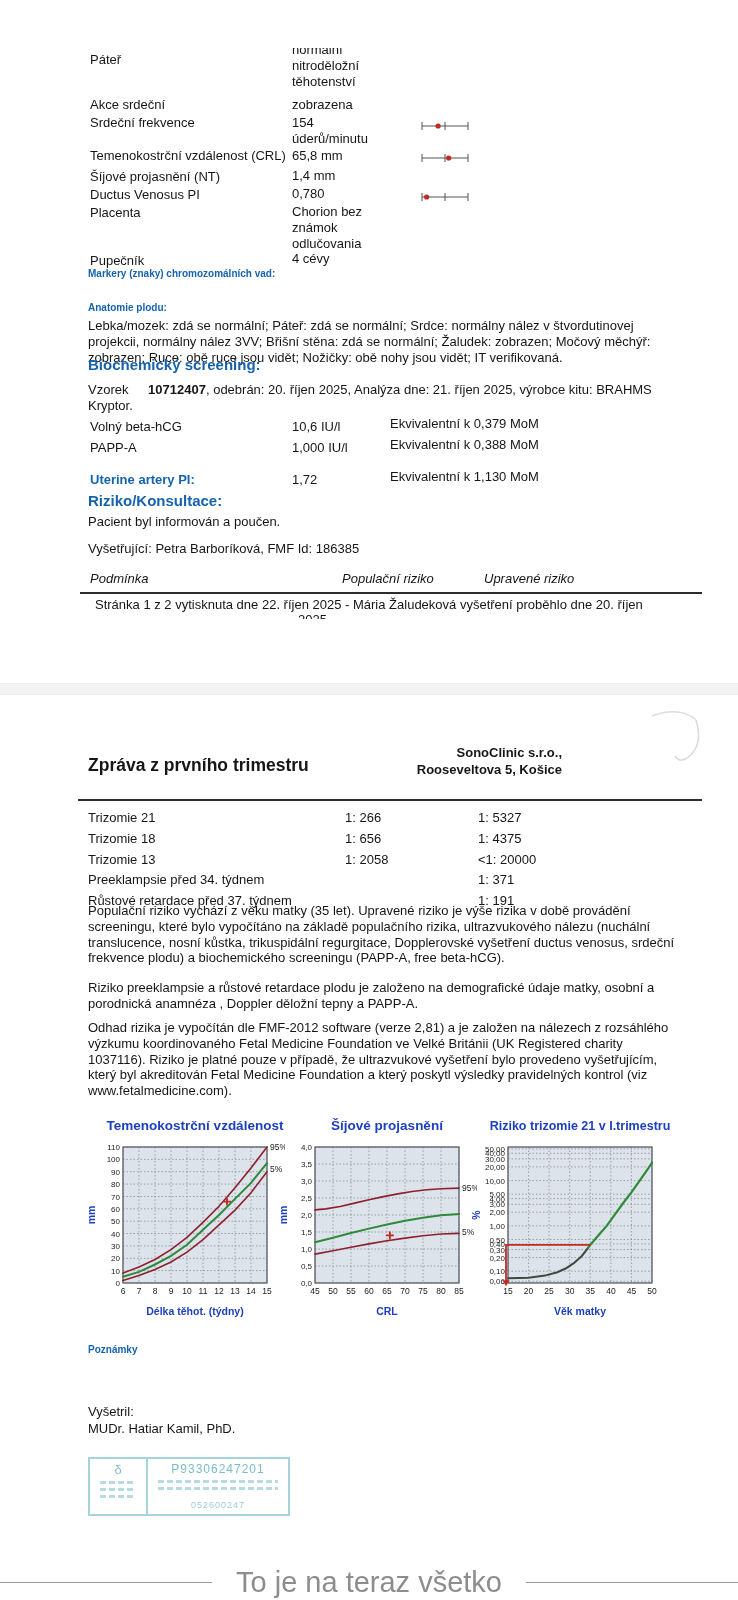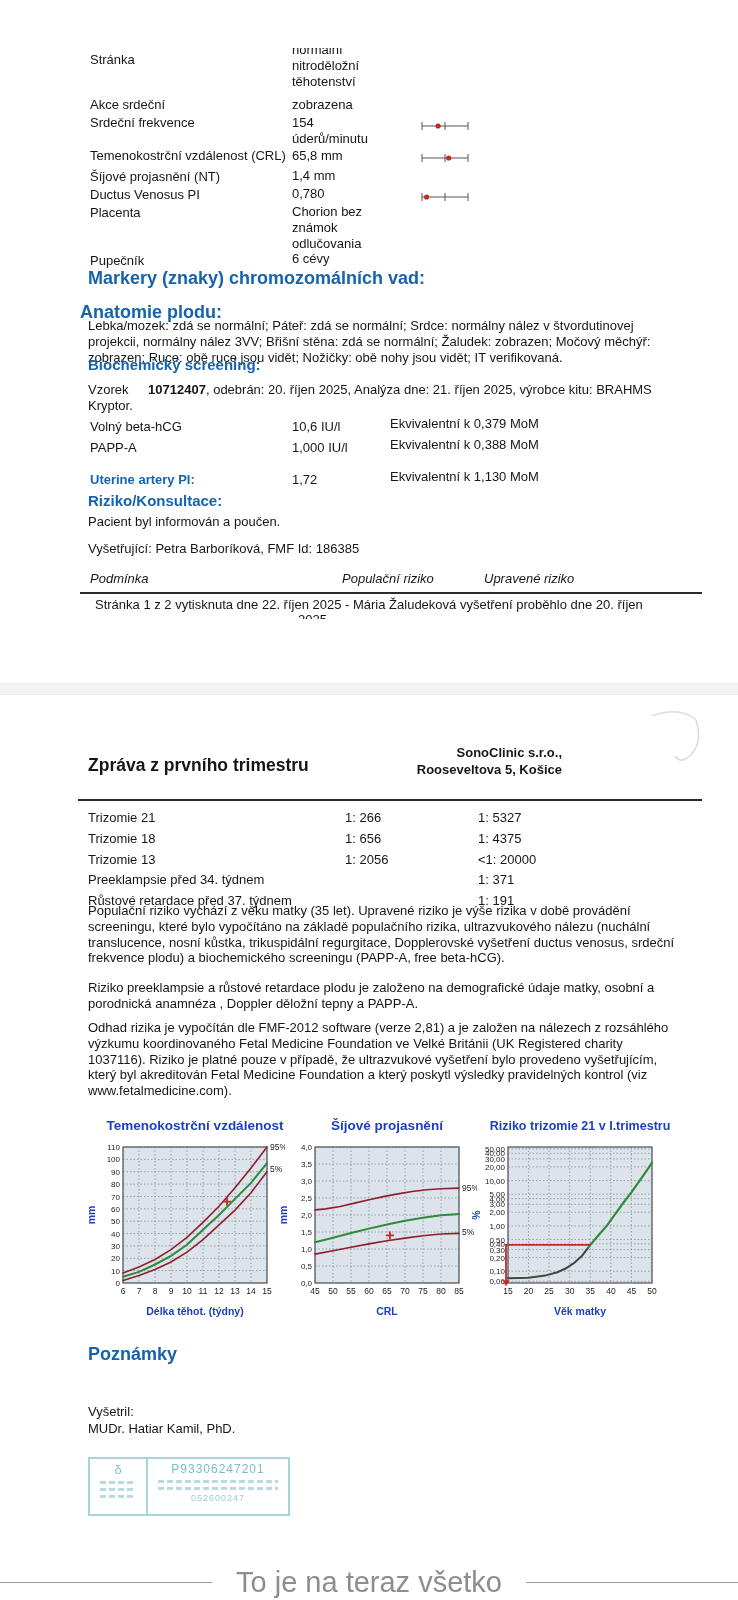--- a/index.html
+++ b/index.html
@@ -5,51 +5,51 @@
   html,body{margin:0;padding:0;background:#fff;}
   .screen{position:relative;width:738px;height:1600px;overflow:hidden;background:#ffffff;
           font-family:"Liberation Sans",sans-serif;color:#161616;}
   .abs{position:absolute;}
   .lbl{position:absolute;left:90px;font-size:13px;white-space:nowrap;}
   .val{position:absolute;left:292px;font-size:13px;white-space:pre-line;line-height:16px;}
   .glyph{position:absolute;left:420px;width:50px;height:12px;}
   .txt{position:absolute;font-size:13px;line-height:15.8px;}
   .nowrap{white-space:nowrap;}
   .h-blue{position:absolute;color:#1663ad;font-weight:bold;white-space:nowrap;}
-  .h-sm{font-size:18px;text-align:center;}
+  .h-sm{font-size:10px;text-align:center;}
   .h-lg{font-size:15px;}
   .italic{font-style:italic;}
   .rule{position:absolute;height:0;border-top:2px solid #2c2c2c;}
   .band{position:absolute;left:0;width:738px;top:683px;height:10px;background:#f3f3f3;
         border-top:1px solid #ececec;border-bottom:1px solid #ececec;}
   .topcut{position:absolute;left:286px;top:38px;width:120px;height:10px;background:#fff;}
   .clip2025{position:absolute;left:298px;top:613px;height:6px;overflow:hidden;font-size:13px;line-height:13px;}
   .chart{position:absolute;top:1112px;width:200px;height:208px;}
   .stamp{position:absolute;left:88px;top:1457px;width:202px;height:59px;
          border:2px solid rgba(95,175,192,0.55);display:flex;color:#62b0c2;box-sizing:border-box;}
   .stamp-left{width:56px;border-right:2px solid rgba(95,175,192,0.55);text-align:center;padding-top:3px;}
   .stamp-right{flex:1;text-align:center;padding-top:3px;}
   .stamp-code{font-size:12px;letter-spacing:1px;opacity:.85;}
   .stamp-dash{height:3px;margin:4px 10px 0 10px;
     background:repeating-linear-gradient(90deg,rgba(95,175,192,.45) 0 6px,transparent 6px 9px);}
-  .stamp-code2{font-size:9px;opacity:.65;margin-top:3px;letter-spacing:1px;}
+  .stamp-code2{font-size:9px;opacity:.65;margin-top:10px;letter-spacing:1px;}
   .stamp-glyph{font-size:13px;opacity:.8;}
   .chat-div{position:absolute;top:1566px;left:0;width:738px;display:flex;align-items:center;gap:24px;}
   .chat-ln{flex:1;height:0;border-top:1.6px solid #9a9a9a;}
   .chat-tx{font-size:29px;color:#8d8d8d;white-space:nowrap;}
   b{font-weight:bold;margin-left:16px;}
 </style>
 </head>
 <body>
 
 <div class="screen">
 
   <div class="abs" style="left:0;top:0;width:738px;height:683px;">
 
-    <div class="lbl" style="top:52px">Stránka</div>
+    <div class="lbl" style="top:52px">Páteř</div>
     <div class="val" style="top:42px">normální
 nitroděložní
 těhotenství</div>
     <div class="topcut"></div>
 
     <div class="lbl" style="top:97px">Akce srdeční</div>
     <div class="val" style="top:97px">zobrazena</div>
 
     <div class="lbl" style="top:115px">Srdeční frekvence</div>
     <div class="val" style="top:115px">154
@@ -84,25 +84,25 @@
     <line x1="48" y1="2" x2="48" y2="10" stroke="#555" stroke-width="1"></line>
     <circle cx="6.6000000000000005" cy="6" r="2.6" fill="#c22a22"></circle>
         </svg></span>
 
     <div class="lbl" style="top:205px">Placenta</div>
     <div class="val" style="top:204px">Chorion bez
 známok
 odlučovania</div>
 
     <div class="lbl" style="top:253px">Pupečník</div>
-    <div class="val" style="top:251px">6 cévy</div>
+    <div class="val" style="top:251px">4 cévy</div>
 
     <div class="h-blue h-sm" style="left:88px;top:268px">Markery (znaky) chromozomálních vad:</div>
 
-    <div class="h-blue h-sm" style="left:80px;top:302px">Anatomie plodu:</div>
+    <div class="h-blue h-sm" style="left:88px;top:302px">Anatomie plodu:</div>
     <div class="txt" style="left:88px;top:318px;width:592px">Lebka/mozek: zdá se normální;  Páteř: zdá se normální;  Srdce: normálny nález v štvordutinovej projekcii, normálny nález 3VV;  Břišní stěna: zdá se normální;  Žaludek: zobrazen;  Močový měchýř: zobrazen;  Ruce: obě ruce jsou vidět;  Nožičky: obě nohy jsou vidět;   IT verifikovaná.</div>
 
     <div class="h-blue h-lg" style="left:88px;top:356px">Biochemický screening:</div>
     <div class="txt" style="left:88px;top:382px;width:592px"><span>Vzorek </span><b>10712407</b><span>, odebrán: 20. říjen 2025, Analýza dne: 21. říjen 2025,  výrobce kitu: BRAHMS Kryptor.</span></div>
 
     <div class="lbl" style="top:419px">Volný beta-hCG</div>
     <div class="val" style="top:419px">10,6 IU/l</div>
     <div class="txt nowrap" style="left:390px;top:416px">Ekvivalentní k 0,379 MoM</div>
 
     <div class="lbl" style="top:440px">PAPP-A</div>
@@ -146,21 +146,21 @@
 
     <div class="txt nowrap" style="left:88px;top:117px">Trizomie 21</div>
     <div class="txt nowrap" style="left:345px;top:117px">1: 266</div>
     <div class="txt nowrap" style="left:478px;top:117px">1: 5327</div>
 
     <div class="txt nowrap" style="left:88px;top:138px">Trizomie 18</div>
     <div class="txt nowrap" style="left:345px;top:138px">1: 656</div>
     <div class="txt nowrap" style="left:478px;top:138px">1: 4375</div>
 
     <div class="txt nowrap" style="left:88px;top:159px">Trizomie 13</div>
-    <div class="txt nowrap" style="left:345px;top:159px">1: 2056</div>
+    <div class="txt nowrap" style="left:345px;top:159px">1: 2058</div>
     <div class="txt nowrap" style="left:478px;top:159px">&lt;1: 20000</div>
 
     <div class="txt nowrap" style="left:88px;top:179px">Preeklampsie před 34. týdnem</div>
     <div class="txt nowrap" style="left:478px;top:179px">1: 371</div>
 
     <div class="txt nowrap" style="left:88px;top:200px">Růstové retardace před 37. týdnem</div>
     <div class="txt nowrap" style="left:478px;top:200px">1: 191</div>
 
     <div class="txt" style="left:88px;top:210px;width:592px;padding-top:0">Populační riziko vychází z věku matky (35 let). Upravené riziko je výše rizika v době provádění screeningu, které bylo vypočítáno na základě populačního rizika, ultrazvukového nálezu (nuchální translucence, nosní kůstka, trikuspidální regurgitace, Dopplerovské vyšetření ductus venosus, srdeční frekvence plodu) a biochemického screeningu (PAPP-A, free beta-hCG).</div>
     <div class="txt" style="left:88px;top:287px;width:600px">Riziko preeklampsie a růstové retardace plodu je založeno na demografické údaje matky, osobní a porodnická anamnéza , Doppler děložní tepny a PAPP-A.</div>

